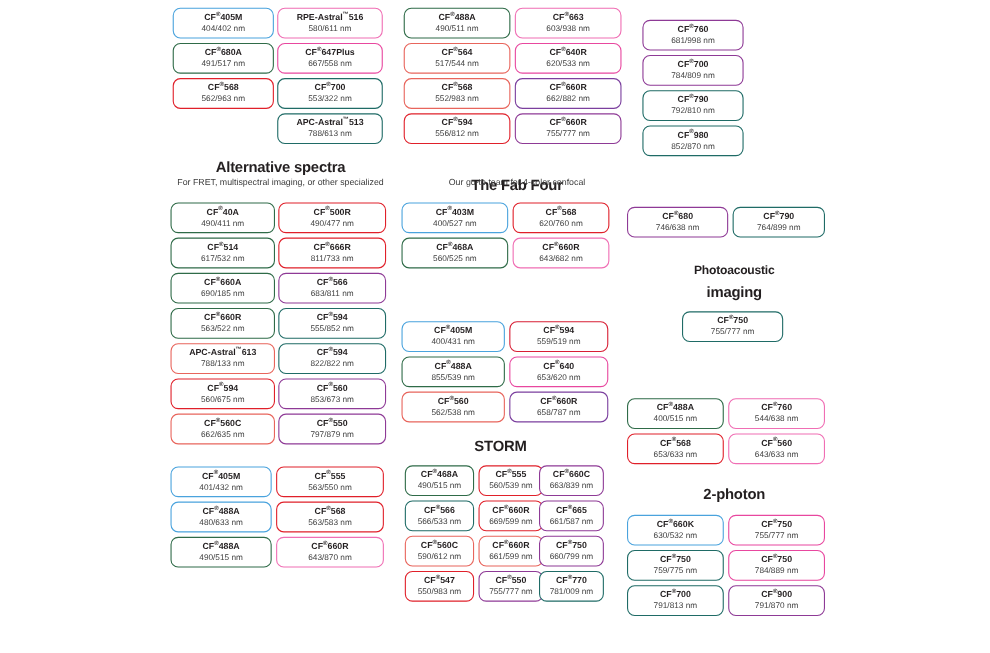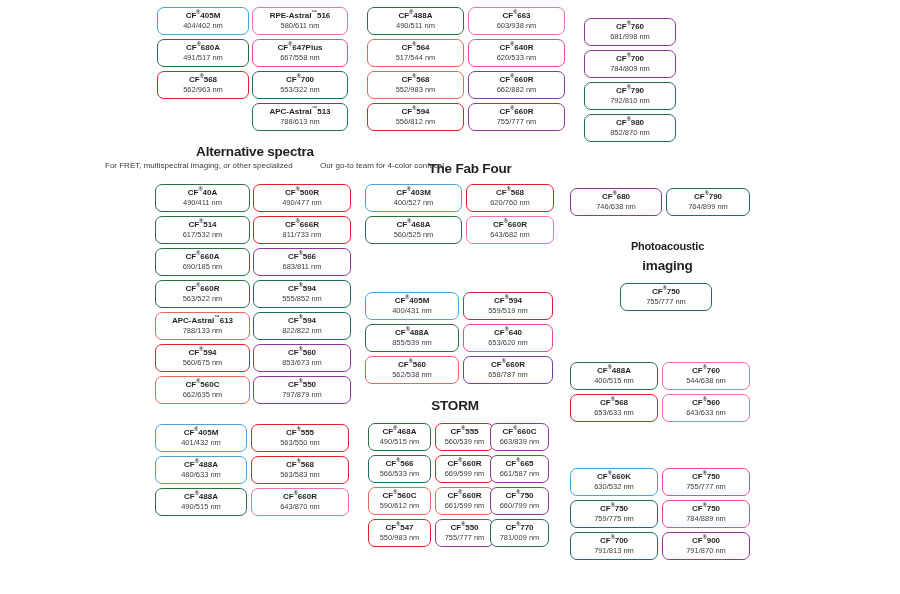--- a/index.html
+++ b/index.html
@@ -25,20 +25,21 @@
     position: absolute;
     font-weight: bold;
     color: #231f20;
     text-align: center;
     letter-spacing: -0.2px;
     white-space: nowrap;
   }
   .sec-sub {
     position: absolute;
     color: #3b3b3b;
+    text-align: center;
     white-space: nowrap;
   }
 
   
   .grid {
     position: absolute;
     display: grid;
     gap: 4px 5px;
     align-content: start;
   }
@@ -392,20 +393,21 @@
     <div class="grid" style="left: 662px; top: 362px; width: 88px; grid-template-columns: 1fr;">
       <div class="chip" style="border-color: rgb(240, 110, 180);">
         <div class="nm">CF<sup>®</sup>760</div>
         <div class="wl">544/638 nm</div>
       </div>
       <div class="chip" style="border-color: rgb(240, 110, 180);">
         <div class="nm">CF<sup>®</sup>560</div>
         <div class="wl">643/633 nm</div>
       </div>
     </div>
+    <div class="sec-title" style="left: 570px; top: 442px; width: 195px; font-size: 13.5px;">2-photon</div>
     <div class="grid" style="left: 570px; top: 468px; width: 88px; grid-template-columns: 1fr;">
       <div class="chip" style="border-color: rgb(74, 163, 221);">
         <div class="nm">CF<sup>®</sup>660K</div>
         <div class="wl">630/532 nm</div>
       </div>
       <div class="chip" style="border-color: rgb(31, 107, 102);">
         <div class="nm">CF<sup>®</sup>750</div>
         <div class="wl">759/775 nm</div>
       </div>
       <div class="chip" style="border-color: rgb(31, 107, 102);">

